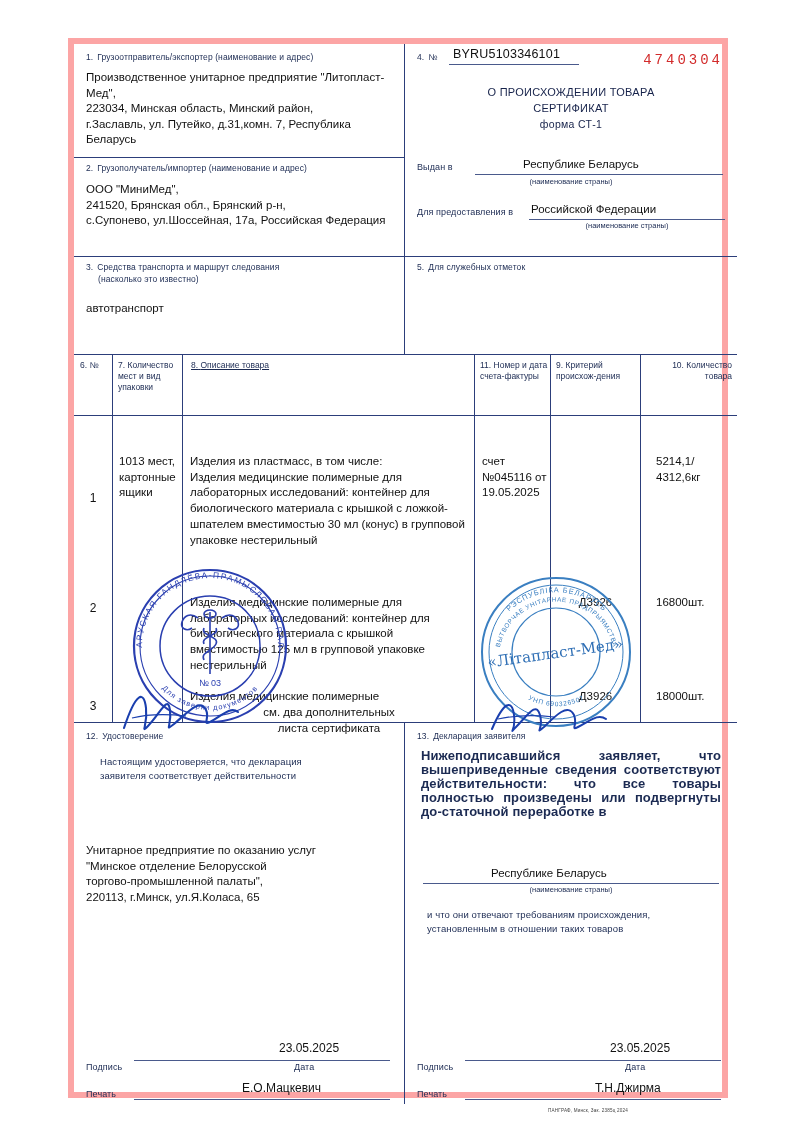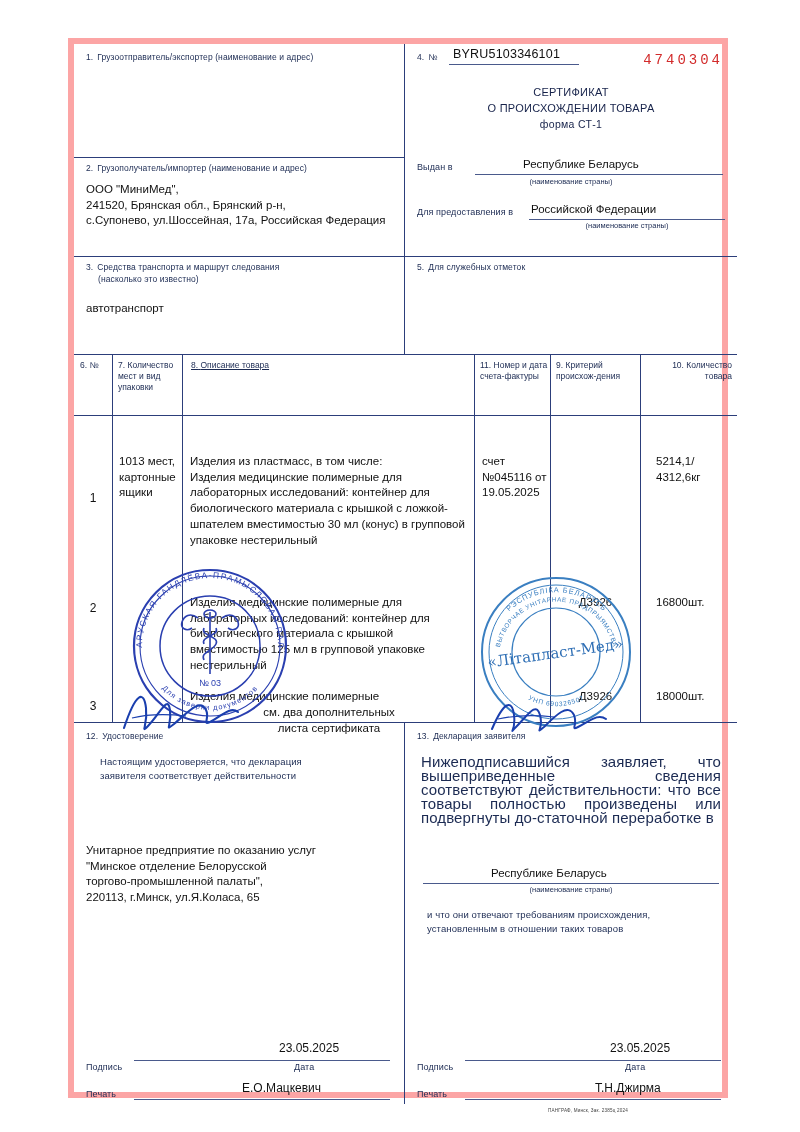--- a/index.html
+++ b/index.html
@@ -158,20 +158,23 @@
     <div class="vline" style="left:38px; top:310px; height:368px;"></div>
     <div class="vline" style="left:108px; top:310px; height:368px;"></div>
     <div class="vline" style="left:400px; top:310px; height:368px;"></div>
     <div class="vline" style="left:476px; top:310px; height:368px;"></div>
     <div class="vline" style="left:566px; top:310px; height:368px;"></div>
 
     <div class="cell" style="left:0; top:0; width:330px; height:113px;">
       <div class="lbl" style="position:absolute; left:12px; top:8px; width:312px;">
         <span class="num">1.</span><span>Грузоотправитель/экспортер (наименование и  адрес)</span>
       </div>
+      <div class="hand" style="position:absolute; left:12px; top:26px; width:316px; white-space:pre-line;">Производственное унитарное предприятие "Литопласт-Мед",
+223034,  Минская область, Минский район,
+г.Заславль, ул. Путейко, д.31,комн. 7, Республика Беларусь</div>
     </div>
 
     <div class="cell" style="left:0; top:114px; width:330px; height:98px;">
       <div class="lbl" style="position:absolute; left:12px; top:5px; width:312px;">
         <span class="num">2.</span><span>Грузополучатель/импортер (наименование и адрес)</span>
       </div>
       <div class="hand" style="position:absolute; left:12px; top:24px; width:316px; white-space:pre-line;">ООО "МиниМед",
 241520, Брянская обл., Брянский р-н,
 с.Супонево, ул.Шоссейная, 17а, Российская Федерация</div>
     </div>
@@ -187,22 +190,22 @@
     <div class="cell" style="left:331px; top:0; width:332px; height:212px;">
       <div class="lbl" style="position:absolute; left:12px; top:8px;">
         <span class="num">4.</span><span>№</span>
       </div>
       <div class="hand" style="position:absolute; left:48px; top:3px; font-size:12.5px; letter-spacing:0.2px;">BYRU5103346101</div>
       <div class="dashline" style="left:44px; top:20px; width:130px;"></div>
 
       <div class="serial">4740304</div>
 
       <div class="title-block" style="left:0; top:40px; width:332px;">
+        <div>О ПРОИСХОЖДЕНИИ ТОВАРА</div>
         <div>СЕРТИФИКАТ</div>
-        <div>О ПРОИСХОЖДЕНИИ ТОВАРА</div>
         <div style="font-size:10.5px;">форма СТ-1</div>
       </div>
 
       <div class="lbl" style="position:absolute; left:12px; top:118px; font-size:9px;">Выдан в</div>
       <div class="hand" style="position:absolute; left:118px; top:113px;">Республике Беларусь</div>
       <div class="dashline" style="left:70px; top:130px; width:248px;"></div>
       <div class="tiny" style="position:absolute; left:0; top:133px; width:332px; text-align:center;">(наименование страны)</div>
 
       <div class="lbl" style="position:absolute; left:12px; top:163px; font-size:9px;">Для предоставления в</div>
       <div class="hand" style="position:absolute; left:126px; top:158px;">Российской Федерации</div>
@@ -300,21 +303,21 @@
 
       <div class="dashline" style="left:60px; top:376px; width:256px;"></div>
       <div class="lbl" style="position:absolute; left:12px; top:366px; font-size:9px;">Печать</div>
       <div class="hand" style="position:absolute; left:168px; top:358px; font-size:12px;">Е.О.Мацкевич</div>
     </div>
 
     <div class="cell" style="left:331px; top:679px; width:332px; height:381px;">
       <div class="lbl" style="position:absolute; left:12px; top:8px;">
         <span class="num">13.</span><span>Декларация заявителя</span>
       </div>
-      <div class="lbl justified" style="position:absolute; left:16px; top:32px; width:300px; font-size:15px; line-height:14px;">Нижеподписавшийся заявляет, что вышеприведенные сведения  соответствуют  действительности:  что  все товары  полностью  произведены или подвергнуты  до-статочной переработке в</div>
+      <div class="lbl justified" style="position:absolute; left:16px; top:26px; width:300px; font-size:13px; line-height:14px;font-weight:bold;">Нижеподписавшийся заявляет, что вышеприведенные сведения  соответствуют  действительности:  что  все товары  полностью  произведены или подвергнуты  до-статочной переработке в</div>
 
       <div class="hand" style="position:absolute; left:86px; top:143px;">Республике Беларусь</div>
       <div class="dashline" style="left:18px; top:160px; width:296px;"></div>
       <div class="tiny" style="position:absolute; left:18px; top:162px; width:296px; text-align:center;">(наименование страны)</div>
 
       <div class="lbl" style="position:absolute; left:22px; top:185px; width:296px; font-size:9.5px; line-height:14px; white-space:pre-line;">и что они отвечают требованиям происхождения,
 установленным в отношении таких товаров</div>
 
       <div class="hand" style="position:absolute; left:205px; top:318px; font-size:12px;">23.05.2025</div>
 

